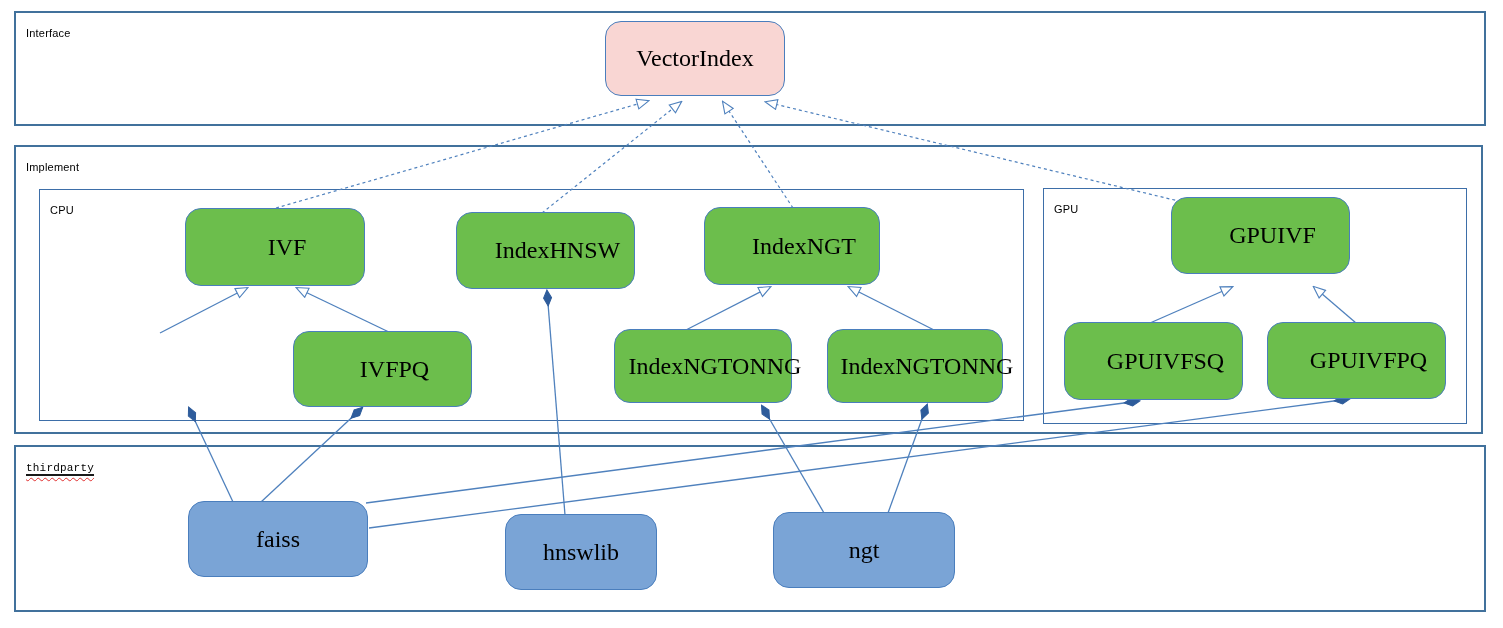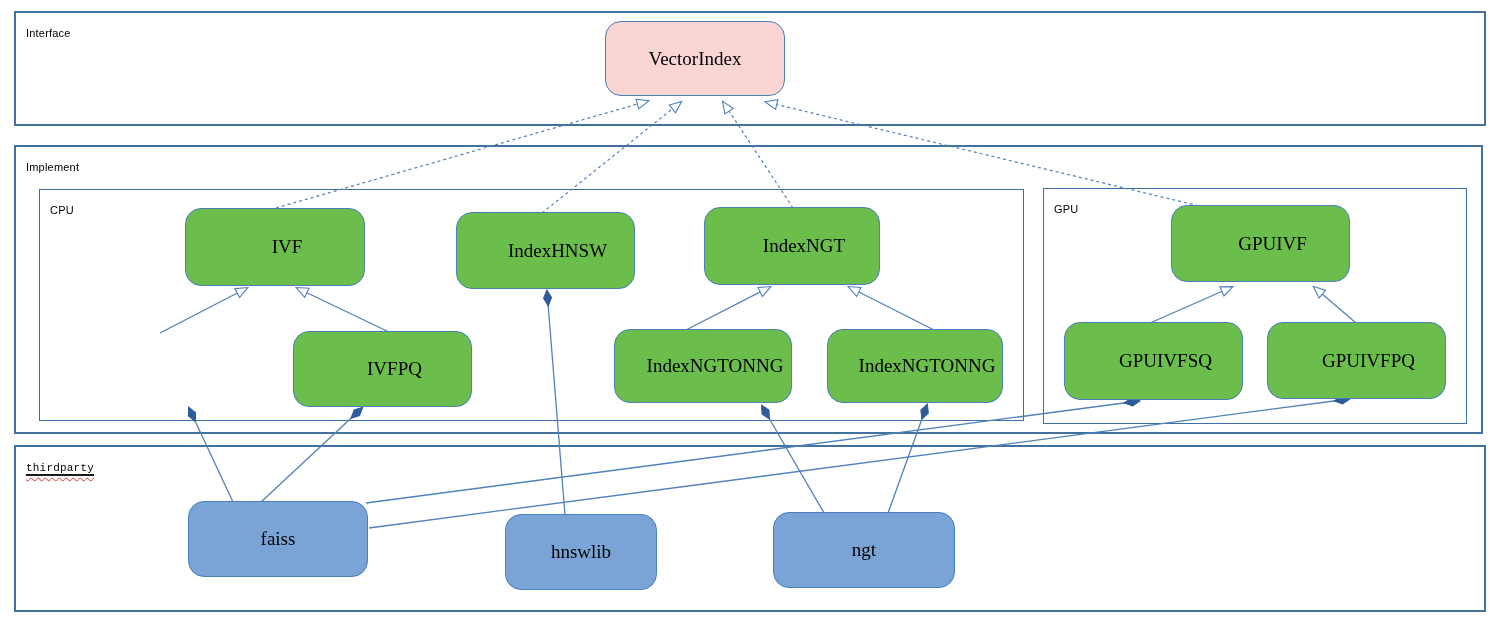--- a/index.html
+++ b/index.html
@@ -30,21 +30,21 @@
   }
   
   #edges { position:absolute; left:0; top:0; z-index:2; }
   .edge { stroke:#4f81bd; stroke-width:1.3; fill:none; }
   .edge.dashed { stroke-dasharray:3 3; stroke-width:1.2; }
   
   .node {
     position:absolute; box-sizing:border-box; z-index:3;
     border:1.5px solid #4a7ebd; border-radius:16px;
     display:flex; align-items:center; justify-content:center;
-    font-family:"Liberation Serif", serif; font-size:19px; color:#000;
+    font-family:"Liberation Serif", serif; font-size:24px; color:#000;
   }
   .node.pink  { background:#f9d6d3; }
   .node.green { background:#6cbe4c;padding-left:24px; }
   .node.blue  { background:#7aa4d6; }
 </style>
 </head>
 <body>
 
 <div id="canvas">
 
@@ -107,21 +107,21 @@
 
   <div class="node green" style="left:185px;top:208px;width:180px;height:78px">
     <span>IVF</span>
   </div>
   <div class="node green" style="left:456px;top:212px;width:179px;height:77px">
     <span>IndexHNSW</span>
   </div>
   <div class="node green" style="left:704px;top:207px;width:176px;height:78px">
     <span>IndexNGT</span>
   </div>
-  <div class="node green" style="left:1171px;top:205px;width:179px;height:77px">
+  <div class="node green" style="left:1171px;top:197px;width:179px;height:77px">
     <span>GPUIVF</span>
   </div>
 
   <div class="node green" style="left:293px;top:331px;width:179px;height:76px">
     <span>IVFPQ</span>
   </div>
   <div class="node green" style="left:614px;top:329px;width:178px;height:74px">
     <span>IndexNGTONNG</span>
   </div>
   <div class="node green" style="left:827px;top:329px;width:176px;height:74px">

